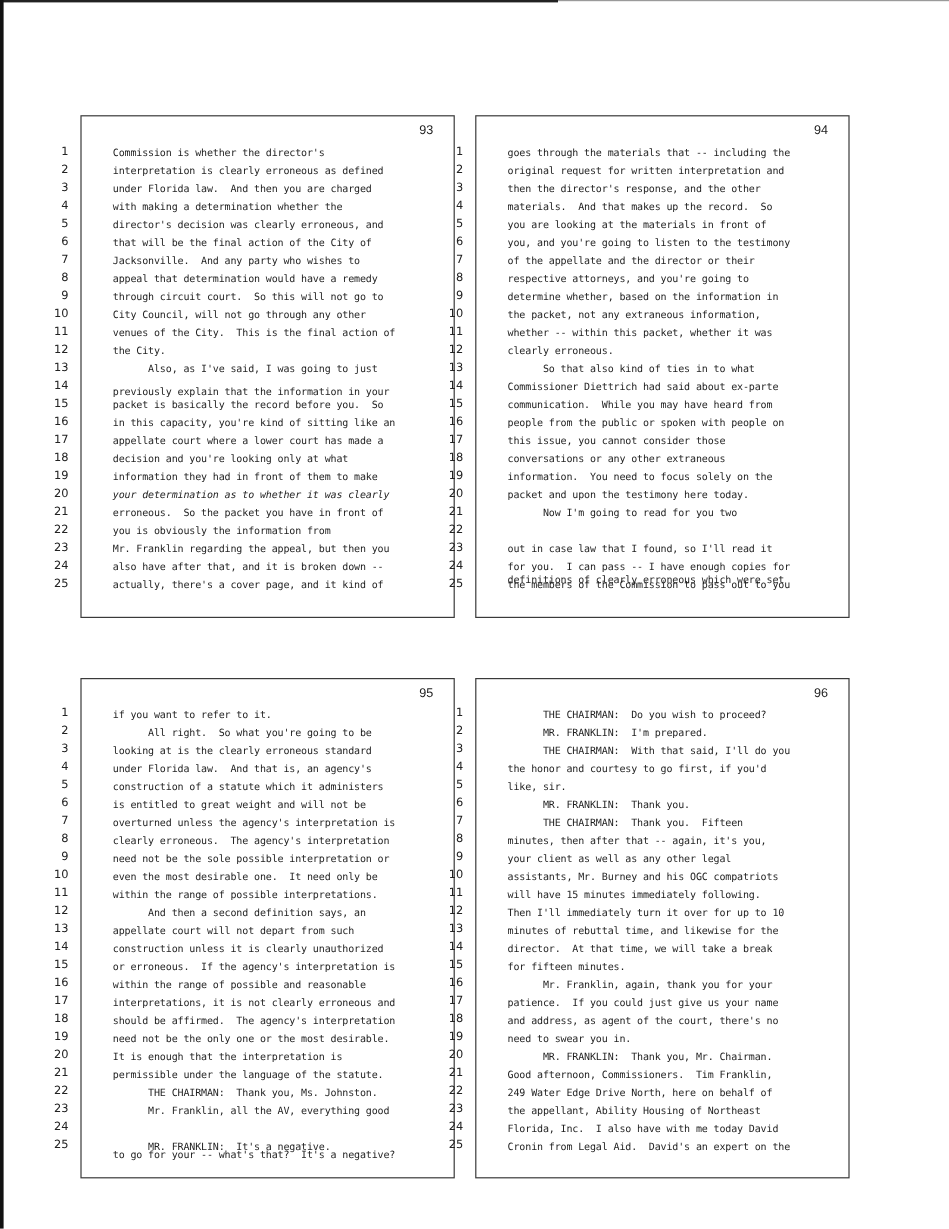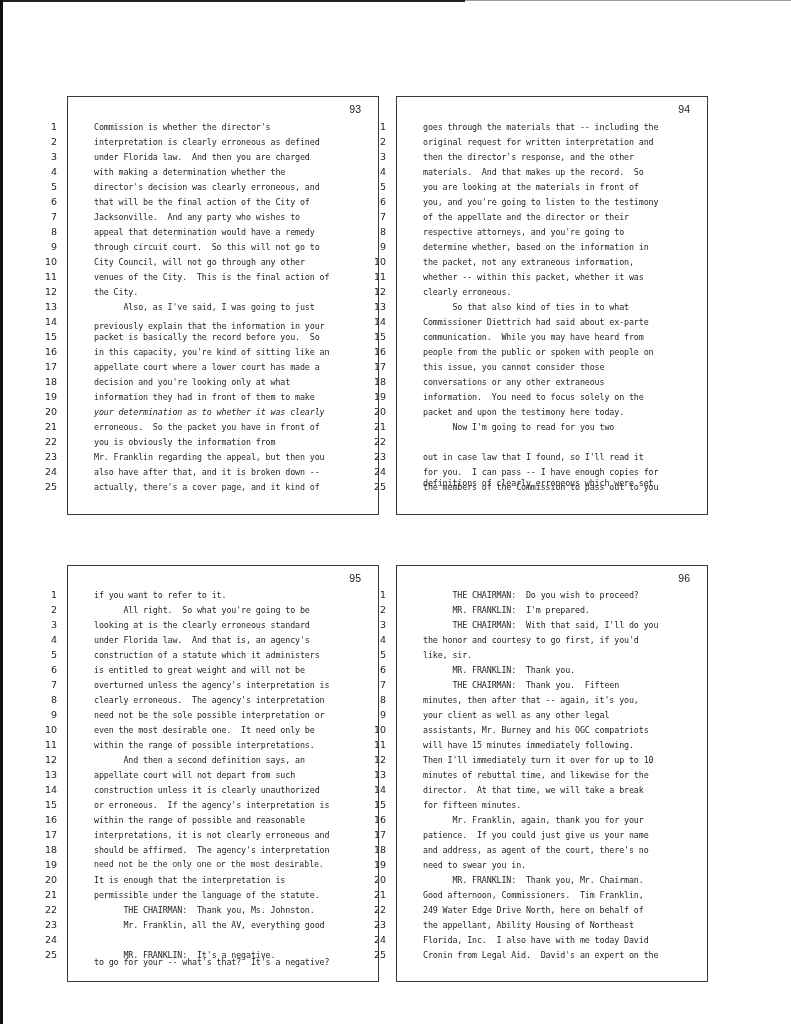--- a/index.html
+++ b/index.html
@@ -192,21 +192,21 @@
     <span class="line-text" style="left: 94px; top: 785px;">construction unless it is clearly unauthorized</span>
     <span class="line-no" style="left: 27px; top: 799px;">15</span>
     <span class="line-text" style="left: 94px; top: 800px;">or erroneous.  If the agency's interpretation is</span>
     <span class="line-no" style="left: 27px; top: 814px;">16</span>
     <span class="line-text" style="left: 94px; top: 815px;">within the range of possible and reasonable</span>
     <span class="line-no" style="left: 27px; top: 829px;">17</span>
     <span class="line-text" style="left: 94px; top: 830px;">interpretations, it is not clearly erroneous and</span>
     <span class="line-no" style="left: 27px; top: 844px;">18</span>
     <span class="line-text" style="left: 94px; top: 845px;">should be affirmed.  The agency's interpretation</span>
     <span class="line-no" style="left: 27px; top: 859px;">19</span>
-    <span class="line-text" style="left: 94px; top: 860px; font-family: Liberation Mono, monospace;">need not be the only one or the most desirable.</span>
+    <span class="line-text" style="left: 94px; top: 860px;">need not be the only one or the most desirable.</span>
     <span class="line-no" style="left: 27px; top: 874px;">20</span>
     <span class="line-text" style="left: 94px; top: 875px;">It is enough that the interpretation is</span>
     <span class="line-no" style="left: 27px; top: 889px;">21</span>
     <span class="line-text" style="left: 94px; top: 890px;">permissible under the language of the statute.</span>
     <span class="line-no" style="left: 27px; top: 904px;">22</span>
     <span class="line-text" style="left: 94px; top: 905px;">      THE CHAIRMAN:  Thank you, Ms. Johnston.</span>
     <span class="line-no" style="left: 27px; top: 919px;">23</span>
     <span class="line-text" style="left: 94px; top: 920px;">      Mr. Franklin, all the AV, everything good</span>
     <span class="line-no" style="left: 27px; top: 934px;">24</span>
     <span class="line-text" style="left: 94px; top: 957px;">to go for your -- what's that?  It's a negative?</span>

